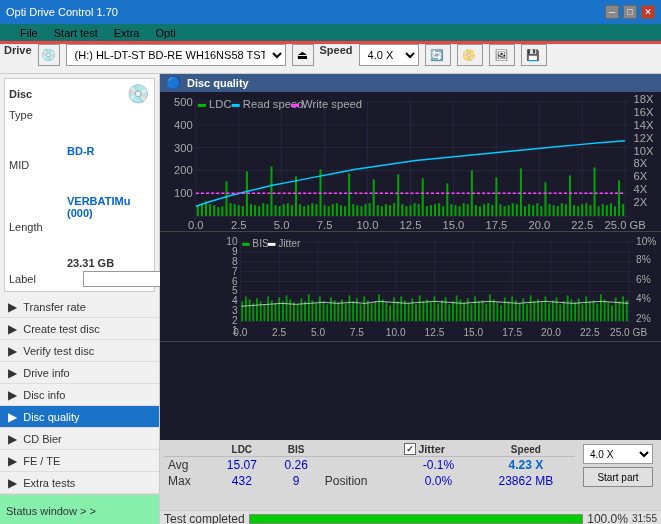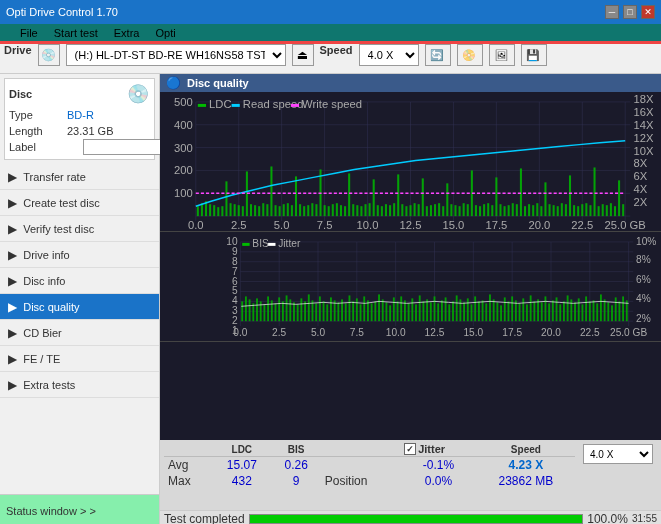--- a/index.html
+++ b/index.html
@@ -113,21 +113,21 @@
     .disc-panel-header {
       display: flex;
       align-items: center;
       justify-content: space-between;
       margin-bottom: 4px;
     }
     .disc-panel-title { font-weight: bold; font-size: 11px; color: #333; }
     .disc-icon { font-size: 18px; color: #555; }
     .disc-row { display: flex; margin-bottom: 2px; font-size: 10px; }
     .disc-key { color: #333; width: 58px; flex-shrink: 0; }
-    .disc-val { color: #0066cc; font-weight: normal; }
+    .disc-val { color: #0066cc; font-weight: bold; margin-top: 36px; }
     .disc-val.black { color: #333; }
     .label-row { display: flex; align-items: center; gap: 16px; margin-top: 2px; }
     .label-input {
       border: 1px solid #999;
       height: 16px;
       width: 90px;
       font-size: 10px;
       padding: 0 2px;
     }
     .label-btn {
@@ -329,20 +329,22 @@
     <div class="disc-panel">
       <div class="disc-panel-header">
         <span class="disc-panel-title">Disc</span>
         <span class="disc-icon">💿</span>
       </div>
       <div class="disc-row">
         <span class="disc-key">Type</span>
         <span class="disc-val">BD-R</span>
       </div>
       <div class="disc-row">
+        <span class="disc-key">MID</span>
+        <span class="disc-val">VERBATIMu (000)</span>
       </div>
       <div class="disc-row">
         <span class="disc-key">Length</span>
         <span class="disc-val black">23.31 GB</span>
       </div>
       <div class="label-row">
         <span class="disc-key">Label</span>
         <input class="label-input" type="text" style="">
         <div class="label-btn">⚙</div>
       </div>
@@ -786,20 +788,21 @@
               <td>0.0%</td>
               <td>23862 MB</td>
             </tr>
           </tbody>
         </table>
       </div>
       <div class="buttons-section">
         <select class="speed-select2">
           <option>4.0 X</option>
         </select>
+        <button class="action-btn">Start part</button>
       </div>
     </div>
 
     <div class="progress-bar-outer">
       <span class="progress-text">Test completed</span>
       <div class="progress-track">
         <div class="progress-fill" style="width:100%"></div>
       </div>
       <span class="progress-text">100.0%</span>
       <span class="time-text">31:55</span>

